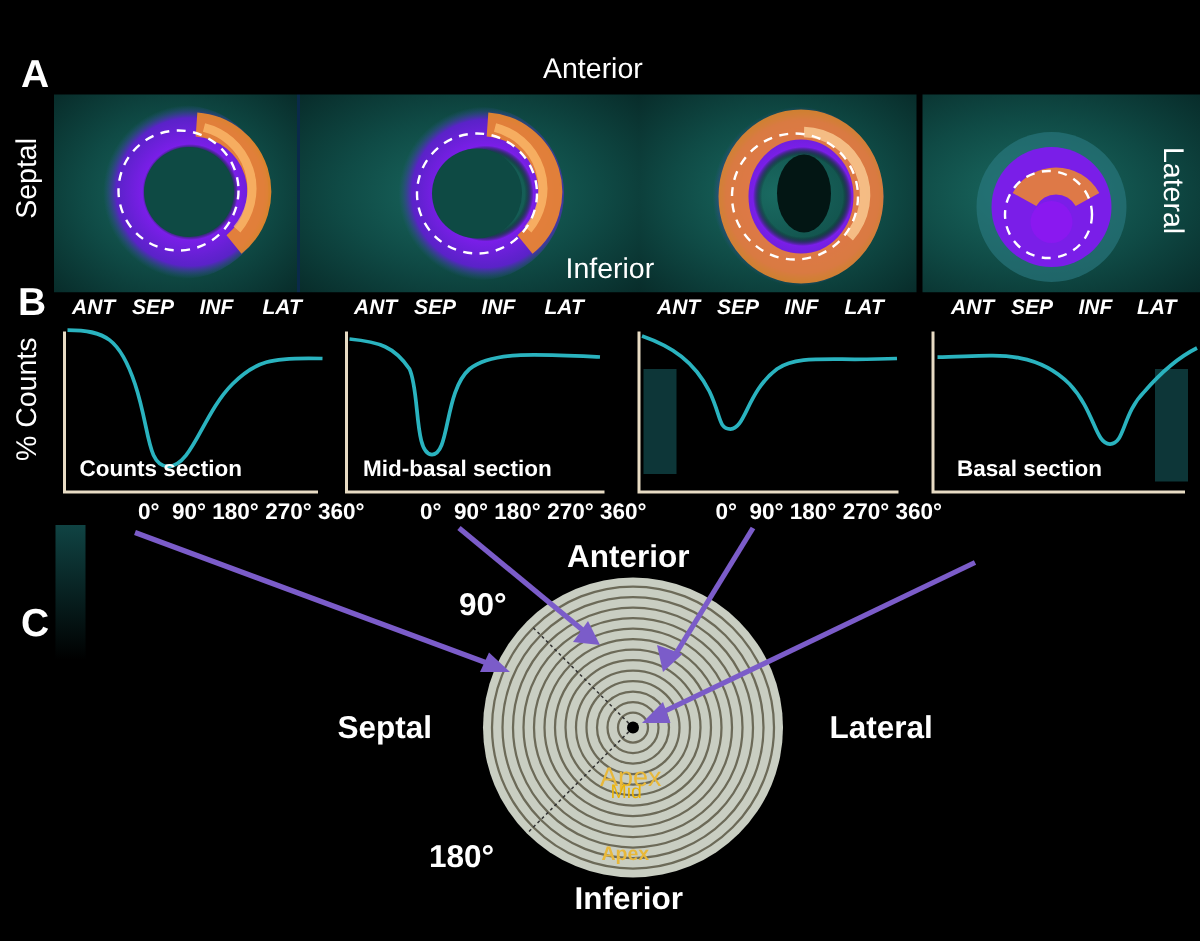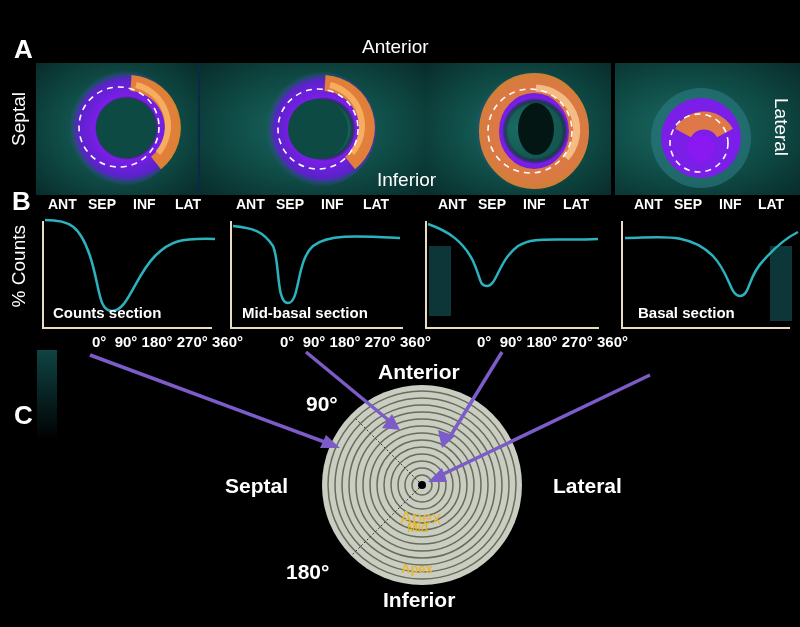--- a/index.html
+++ b/index.html
@@ -3,21 +3,21 @@
 <meta charset="utf-8">
 <style>
   html, body { margin:0; padding:0; background:#000; }
   body { width:800px; height:627px; position:relative; overflow:hidden; font-family:"Liberation Sans", sans-serif; color:#fff; }
   .abs { position:absolute; }
   .panel-letter { font-weight:bold; font-size:26px; }
   .lbl { font-size:19px; }
   .blbl { font-weight:bold; font-size:21px; }
   .spect { position:absolute; top:63px; height:132px; overflow:hidden;
            background: radial-gradient(ellipse at 50% 50%, #1a6b62 0%, #0f4a45 55%, #082c2a 100%); }
-  .axislbl { font-weight:bold; font-size:14px; white-space:nowrap; }
+  .axislbl { font-weight:bold; font-size:14px; white-space:nowrap;font-style:italic; }
   .ticklbl { font-weight:bold; font-size:15px; white-space:nowrap;margin-left:48px; }
   .secname { font-weight:bold; font-size:15px; white-space:nowrap; }
   .vert { writing-mode:vertical-rl; transform:rotate(180deg); }
   .vert2 { writing-mode:vertical-rl; }
 </style>
 </head>
 <body>
 
 <div class="abs panel-letter" style="left:14px; top:34px;">A</div>
 <div class="abs lbl" style="left:362px; top:36px;">Anterior</div>

